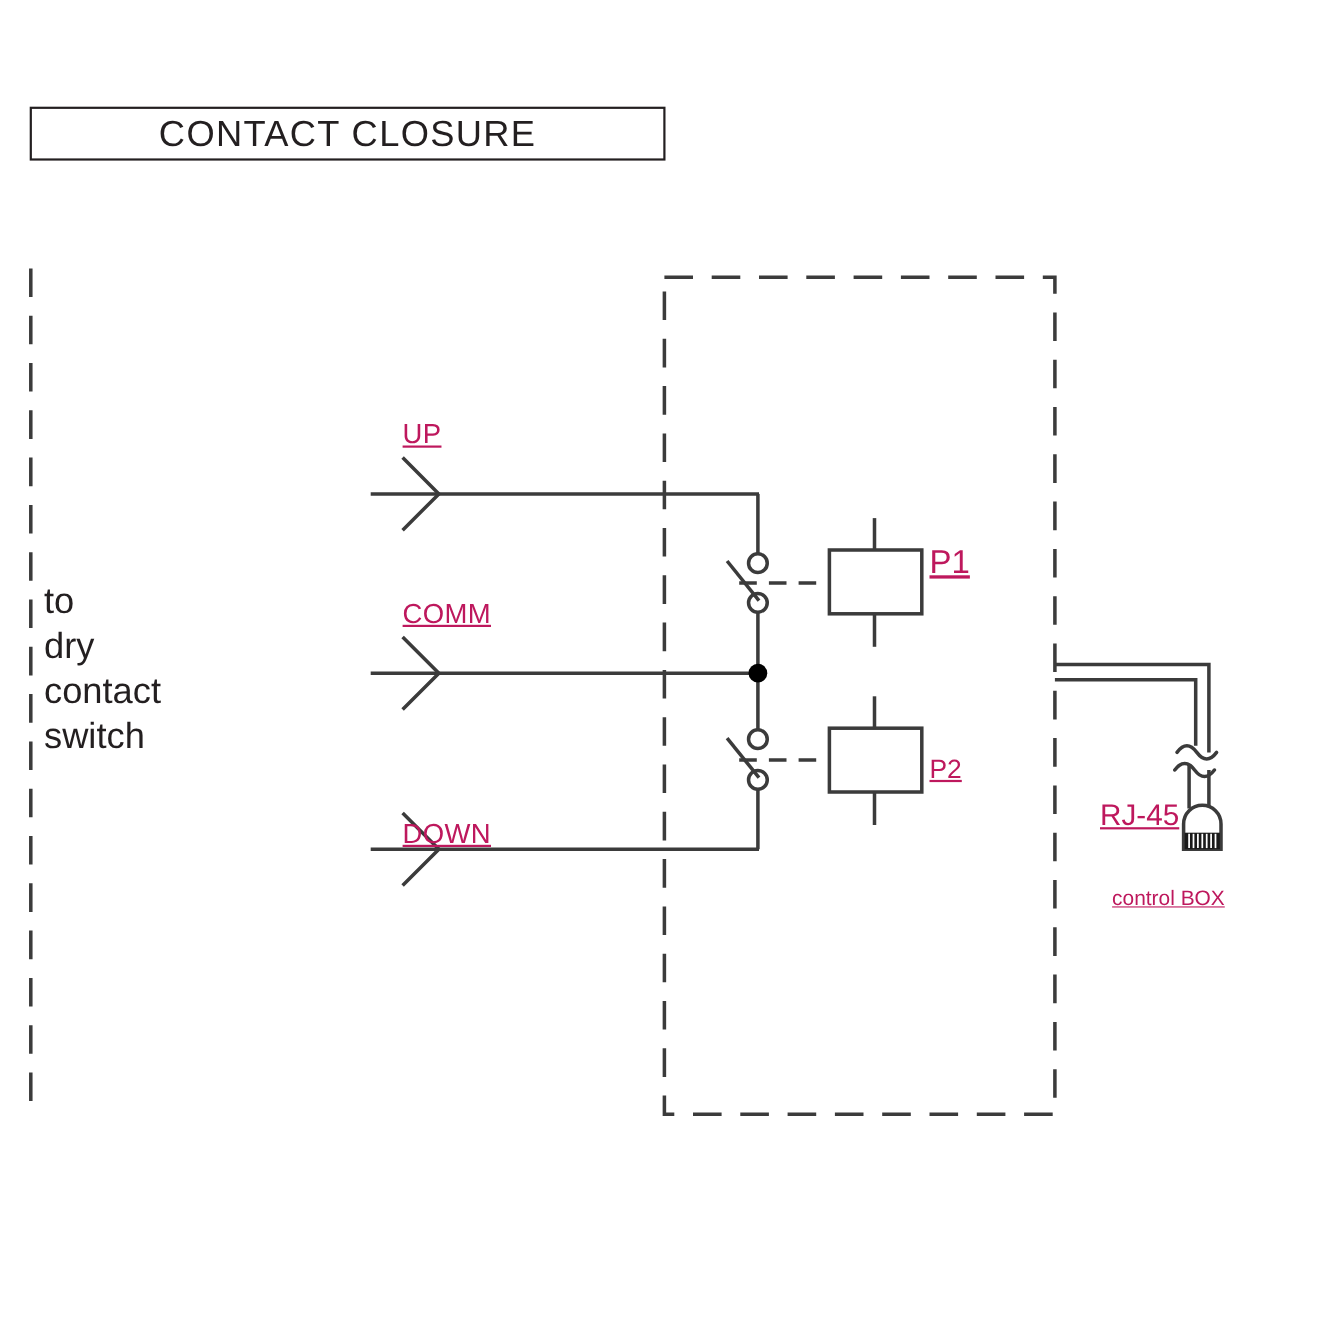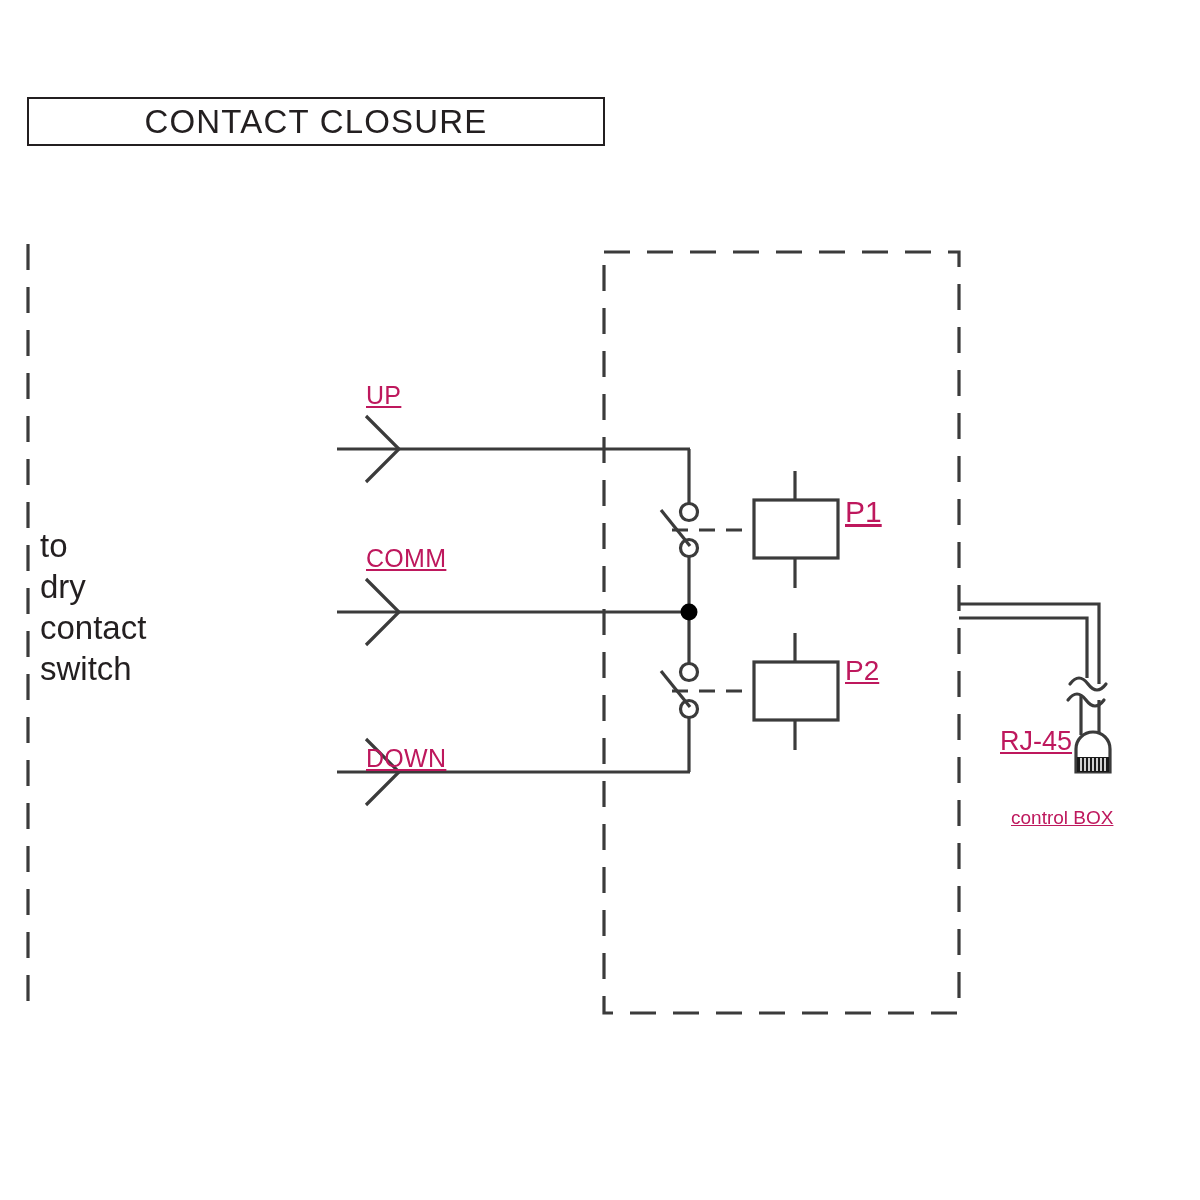--- a/index.html
+++ b/index.html
@@ -13,21 +13,21 @@
   #title-text{position:absolute;left:27px;top:100px;width:578px;height:44px;
               display:flex;align-items:center;justify-content:center;
               font-size:33px;letter-spacing:1.2px;font-weight:400;}
   #left-note{position:absolute;left:40px;top:525px;width:240px;
              text-align:left;font-size:33px;line-height:41px;font-weight:400;}
   .sig{font-size:25px;font-weight:400;letter-spacing:0.3px;}
   #lbl-up{left:366px;top:383px;}
   #lbl-comm{left:366px;top:546px;}
   #lbl-down{left:366px;top:706px;margin-top:40px;}
   #lbl-p1{left:845px;top:497px;font-size:30px;}
-  #lbl-p2{left:845px;top:657px;font-size:28px;}
+  #lbl-p2{left:845px;top:688px;font-size:24px;}
   #lbl-rj45{left:1000px;top:728px;font-size:27px;text-align:center;}
   #lbl-controlbox{left:1011px;top:808px;font-size:19px;}
 </style>
 </head>
 <body style="color: rgb(35, 31, 32);">
 
 <div id="root" style="background: rgb(255, 255, 255);">
 
   <div id="title-box" style="border-color: rgb(35, 31, 32);"></div>
   <div id="title-text">CONTACT CLOSURE</div>

